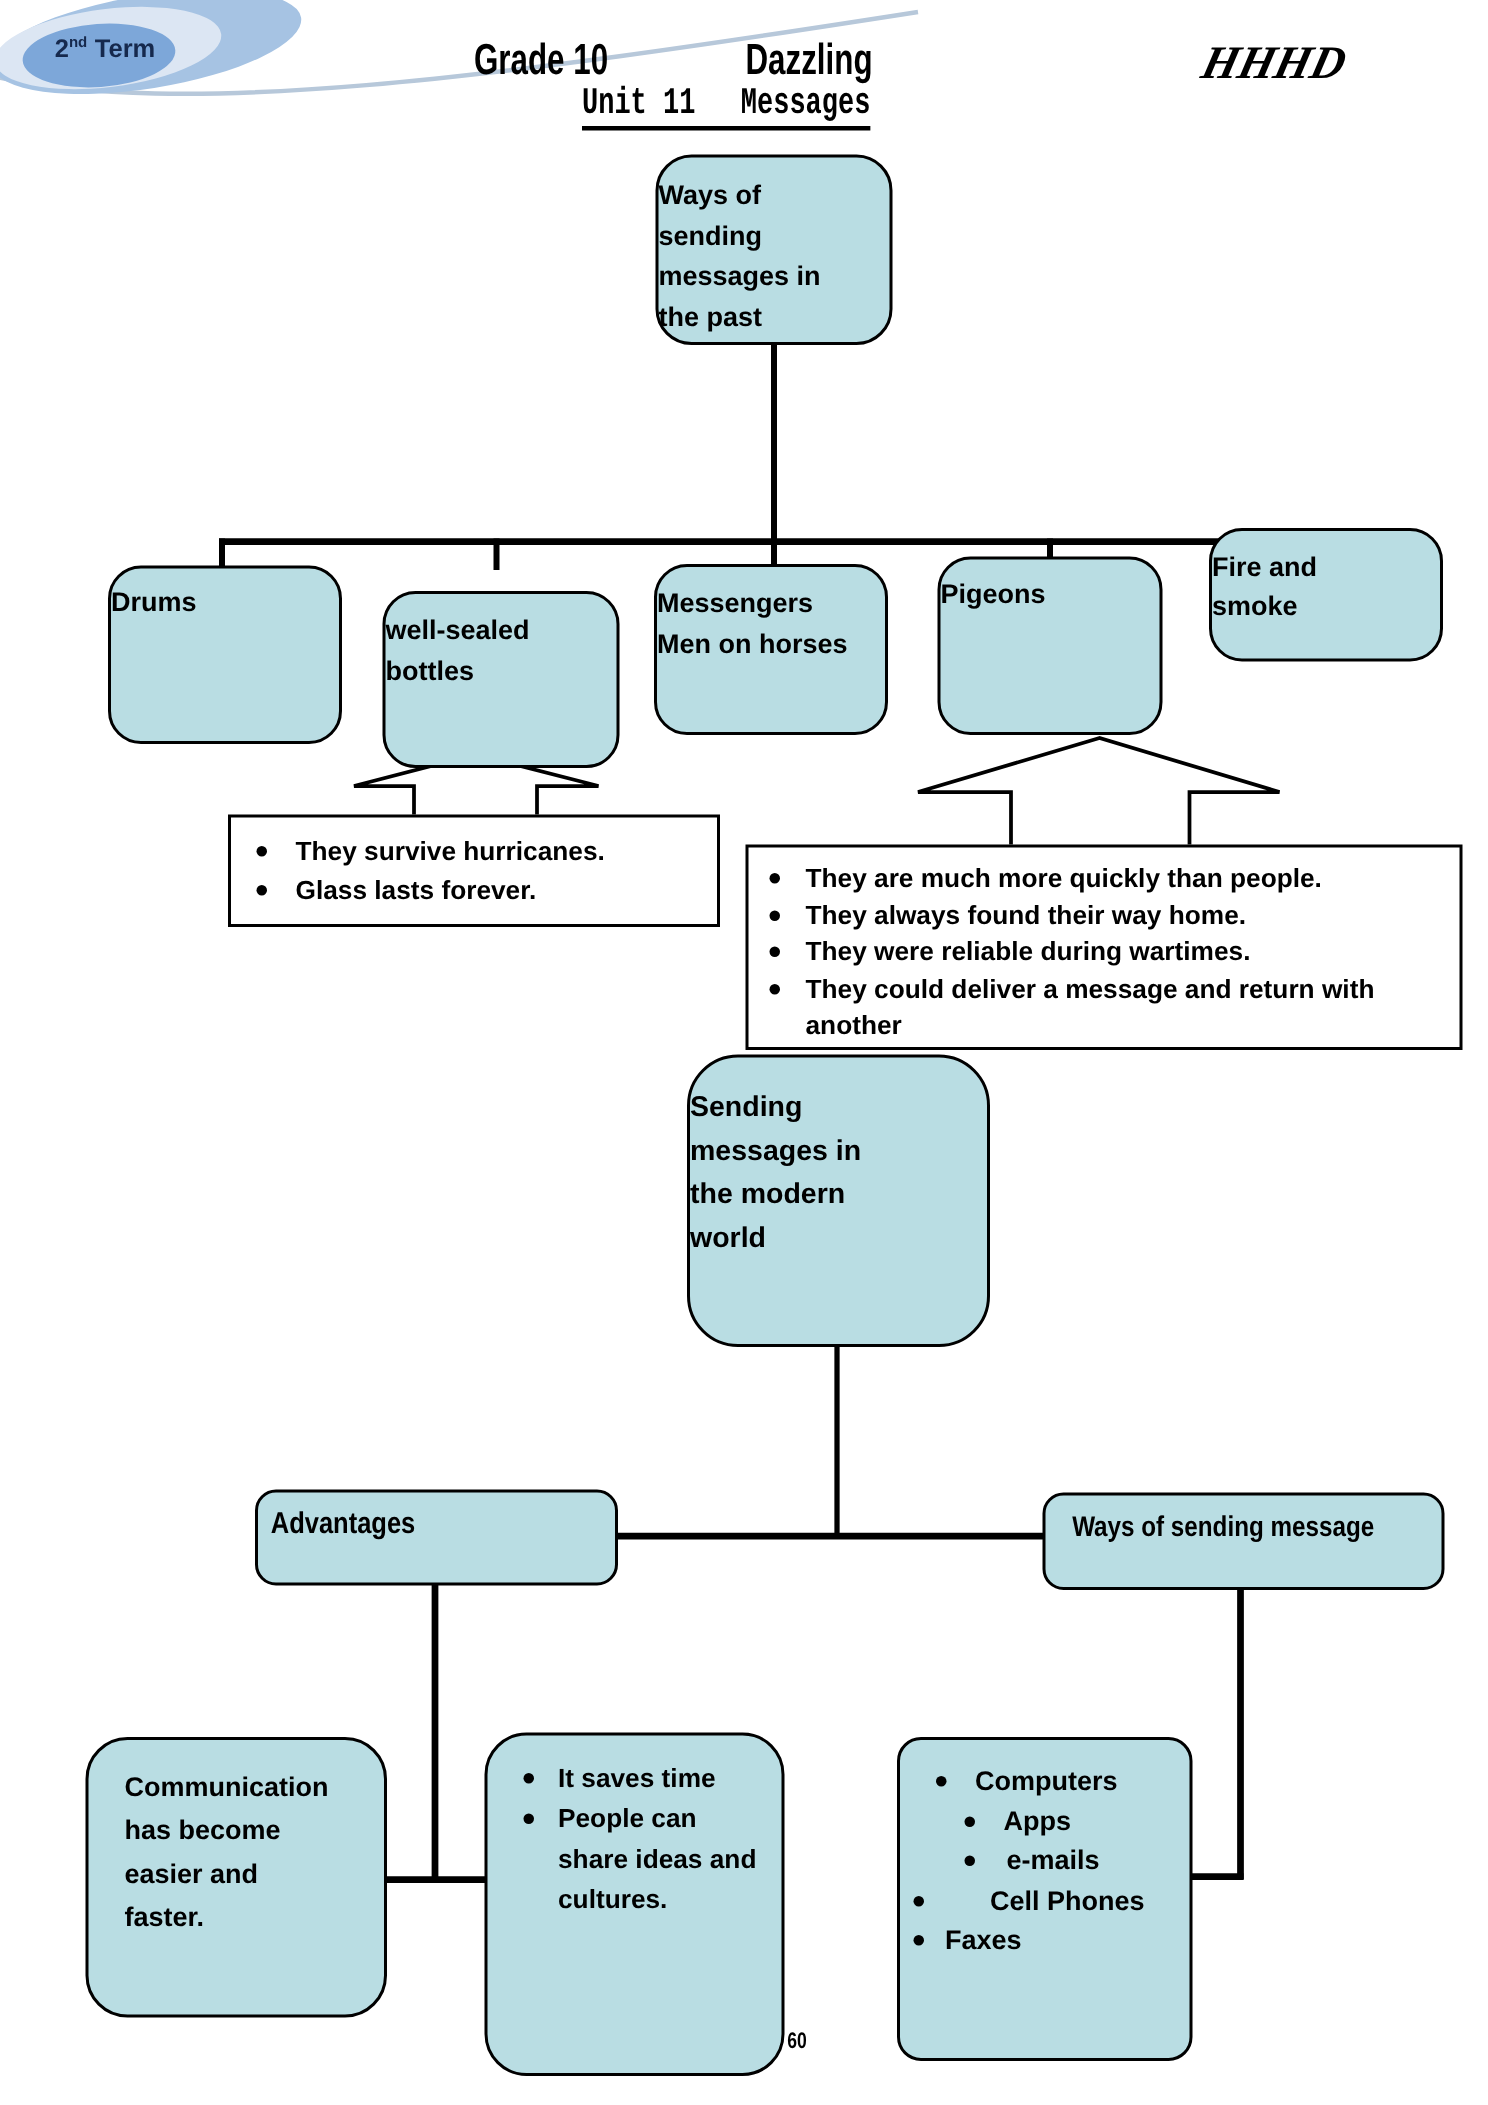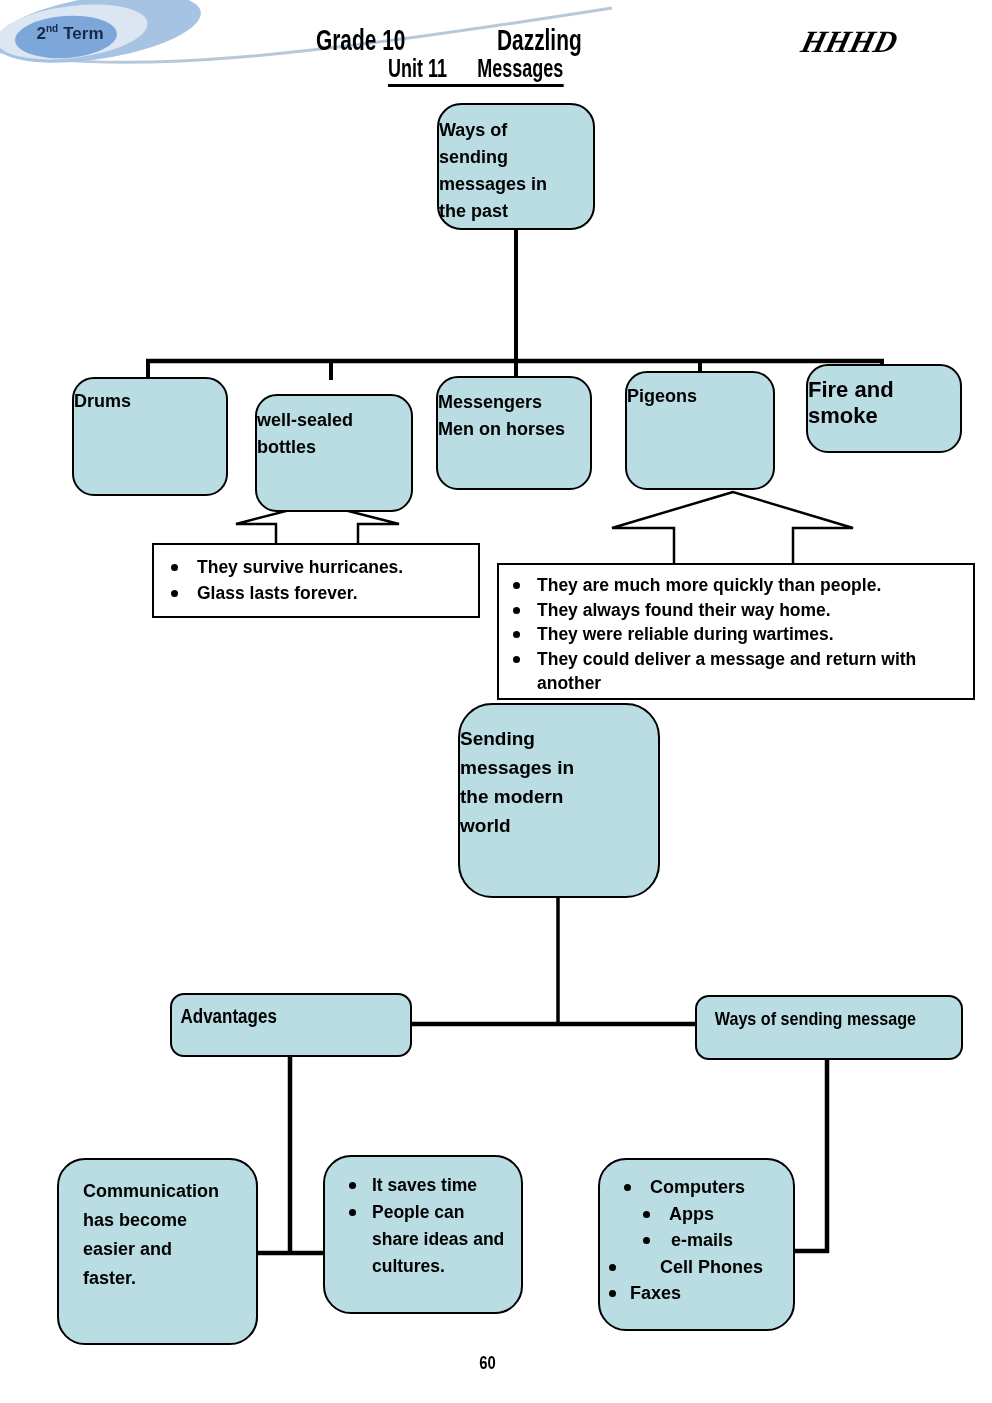--- a/index.html
+++ b/index.html
@@ -23,43 +23,43 @@
   .badge-word { margin-left:5px; }
   .cond { display:inline-block; font-weight:700; transform:scaleX(.72); transform-origin:left center; white-space:nowrap; }
   .grade   { position:absolute; left:316px; top:24px; font-size:29px; z-index:2; }
   .brand   { position:absolute; left:497px; top:24px; font-size:29px; z-index:2; }
   .signature {
     position:absolute; left:802px; top:24px; z-index:2;
     font-family:"Liberation Serif","DejaVu Serif",serif;
     font-style:italic; font-weight:700; font-size:31px;
     transform:skewX(-14deg);
   }
-  .unit-title { position:absolute; left:388px; top:54px; font-size:25px; z-index:2; }
+  .unit-title { position:absolute; left:388px; top:54px; font-size:25px; z-index:2;font-family:Liberation Mono, monospace; }
   .unit-title .cond { border-bottom:3px solid #000; padding-bottom:1px; }
   .unit-title .spacer { display:inline-block; width:42px; }
 
   
   .node {
     position:absolute; z-index:2;
     background:#b9dde3; border:2.5px solid #000; border-radius:22px;
     font-weight:700; color:#000;
   }
   #n-past    { left:437px; top:103px; width:158px; height:127px; font-size:18px; line-height:27px; padding-top:12px; border-radius:24px; }
   #n-drums   { left:72px;  top:377px; width:156px; height:119px; font-size:18px; padding-top:12px; }
   #n-bottles { left:255px; top:374px; width:158px; height:118px; font-size:18px; line-height:27px; padding-top:11px;margin-top:20px; }
   #n-mess    { left:436px; top:376px; width:156px; height:114px; font-size:18px; line-height:27px; padding-top:11px; }
   #n-pigeons { left:625px; top:371px; width:150px; height:119px; font-size:18px; padding-top:13px; }
-  #n-fire    { left:806px; top:364px; width:156px; height:89px;  font-size:22px; line-height:26px; padding-top:11px; }
+  #n-fire    { left:806px; top:352px; width:156px; height:89px;  font-size:18px; line-height:26px; padding-top:11px; }
   #n-modern  { left:458px; top:703px; width:202px; height:195px; font-size:19px; line-height:29px; padding-top:19px; border-radius:34px; }
   #n-adv     { left:170px; top:993px; width:242px; height:64px;  font-size:20px; padding-top:10px; border-radius:14px; }
   #n-ways    { left:695px; top:995px; width:268px; height:65px;  font-size:19px; padding-top:11px; border-radius:14px; }
   #n-adv .cond, #n-ways .cond { transform:scaleX(.85); transform-origin:center; }
   #n-comm    { left:57px;  top:1158px; width:201px; height:187px; border-radius:28px; text-align:left; padding:17px 8px 0 24px; font-size:18px; line-height:29px; }
-  #n-saves   { left:323px; top:1155px; width:200px; height:159px; border-radius:28px; text-align:left; }
-  #n-comp    { left:598px; top:1158px; width:197px; height:173px; border-radius:28px; text-align:left; }
+  #n-saves   { left:323px; top:1155px; width:200px; height:229px; border-radius:28px; text-align:left; }
+  #n-comp    { left:598px; top:1158px; width:197px; height:216px; border-radius:16px; text-align:left; }
 
   
   .wbox {
     position:absolute; z-index:2;
     background:#fff; border:2.5px solid #000; font-weight:700; color:#000;
   }
   #b1 { left:152px; top:543px; width:328px; height:75px;  padding-top:9px; }
   #b2 { left:497px; top:563px; width:478px; height:137px; padding-top:8px; }
 
   ul { list-style:none; }
@@ -79,22 +79,22 @@
   #n-saves li.wrap { max-width:185px; }
 
   #n-comp ul { padding-top:14px; font-size:18px; line-height:26.5px; }
   #n-comp li.c1 { padding-left:50px; } #n-comp li.c1::before { left:24px; top:10px; }
   #n-comp li.c2 { padding-left:69px; } #n-comp li.c2::before { left:43px; top:10px; }
   #n-comp li.c3 { padding-left:71px; } #n-comp li.c3::before { left:43px; top:10px; }
   #n-comp li.c4 { padding-left:30px;text-align:center; } #n-comp li.c4::before { left:9px;  top:10px; }
   #n-comp li.c5 { padding-left:30px; } #n-comp li.c5::before { left:9px;  top:10px; }
 
   .page-number {
-    position:absolute; left:448px; top:1352px; width:80px; z-index:2;
-    text-align:center; font-size:19px;
+    position:absolute; left:460px; top:1352px; width:80px; z-index:2;
+    text-align:right; font-size:15px;
   }
   .page-number .cond { transform:scaleX(.78); transform-origin:center; }
 </style>
 </head>
 <body>
 
 <div class="page">
 
   <svg class="overlay" width="992" height="1403" viewBox="0 0 992 1403">
 

